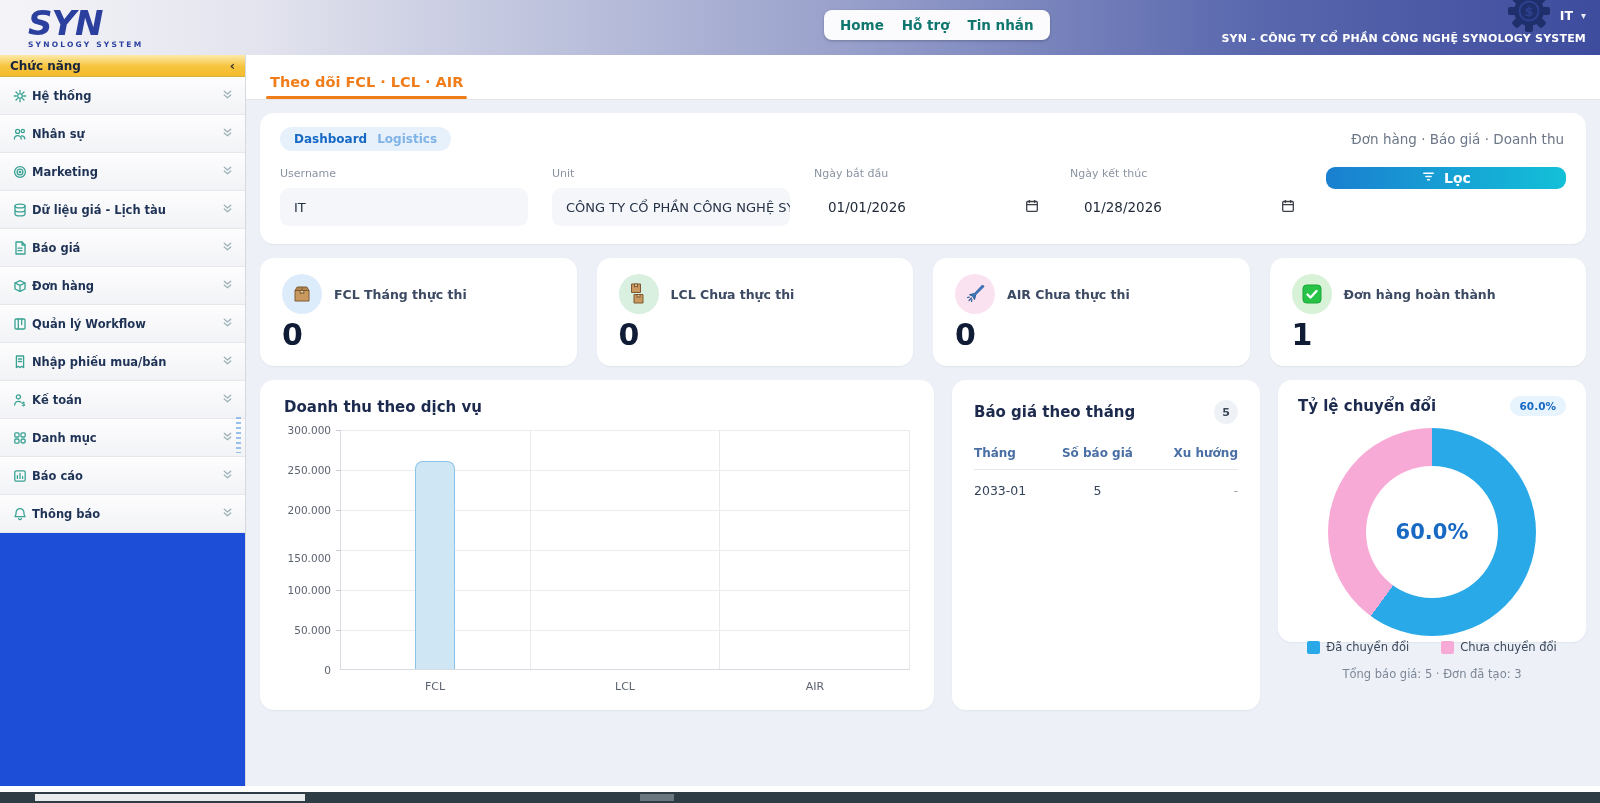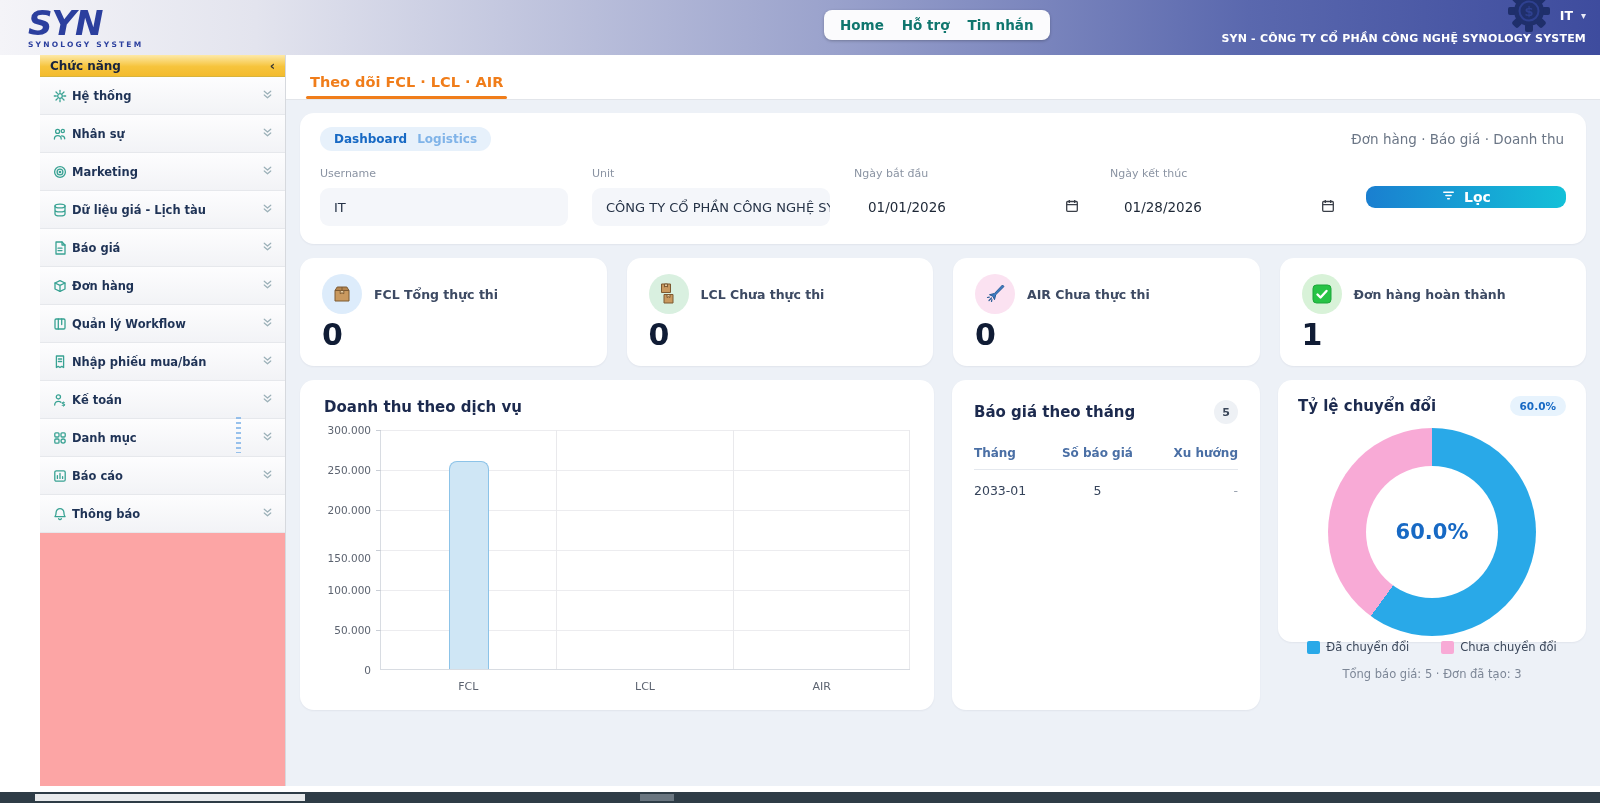--- a/index.html
+++ b/index.html
@@ -19,21 +19,21 @@
   .user-row { display:flex; align-items:center; gap:8px; height:30px; }
   .avatar-gear { width:46px; height:46px; margin-top:-8px; position:relative; }
   .user-name { color:#fff; font-size:12.5px; font-weight:600; }
   .user-caret { color:#e8eaf6; font-size:10px; }
   .company-name { color:#fff; font-size:11px; font-weight:700; margin-top:2px; letter-spacing:.2px; }
 
   
   .body-row { flex:1 1 auto; display:flex; position:relative; background:#fff; min-height:0; }
 
   
-  .sidebar { width:246px; flex:0 0 246px; background:#fca5a5; border-right:1px solid #d6d9de; display:flex; flex-direction:column;margin-left:40px; }
+  .sidebar { width:246px; flex:0 0 246px; background:#1d4ed8; border-right:1px solid #d6d9de; display:flex; flex-direction:column; }
   .sidebar-header { height:22px; background:linear-gradient(180deg,#fde9a8 0%,#f6c43c 55%,#f3bb2e 100%);
     display:flex; align-items:center; justify-content:space-between; padding:0 10px; border-bottom:1px solid #d8b43c; }
   .sidebar-header-title { font-size:12px; font-weight:700; color:#17233f; }
   .sidebar-collapse { font-size:13px; font-weight:700; color:#333; cursor:pointer; line-height:1; }
   .sidebar-item { height:38px; display:flex; align-items:center; padding:0 8px 0 12px; cursor:pointer;
     border-bottom:1px solid #e6e8ec; background:linear-gradient(180deg,#fdfdfe 0%,#f2f3f6 100%); }
   .sidebar-item .mi { width:20px; height:16px; display:flex; align-items:center; flex:0 0 20px; }
   .sidebar-item-label { font-size:11.5px; font-weight:700; color:#1f3356; flex:1 1 auto; white-space:nowrap; }
   .sidebar-item .chev { width:16px; flex:0 0 16px; }
 
@@ -49,21 +49,21 @@
   .content { flex:1 1 auto; padding:13px 14px 0 14px; overflow:hidden; }
 
   .card { background:#fff; border-radius:14px; box-shadow:0 1px 2px rgba(30,40,70,.06); }
 
   
   .filter-card { padding:14px 20px 18px 20px; position:relative; }
   .badge-pill { display:inline-flex; gap:10px; background:#e7f1fb; border-radius:999px; padding:5px 14px; align-items:center; }
   .badge-primary { font-size:12px; font-weight:700; color:#1769c4; }
   .badge-secondary { font-size:12px; font-weight:600; color:#7fb3e8; }
   .filter-meta { position:absolute; right:22px; top:18px; font-size:13.5px; color:#6b7686; }
-  .fields-row { display:flex; margin-top:16px; gap:24px; align-items:center; }
+  .fields-row { display:flex; margin-top:16px; gap:24px; align-items:flex-start; }
   .field { display:flex; flex-direction:column; }
   .field-label { font-size:11px; color:#8b94a3; margin-bottom:8px; }
   .field-input { height:38px; background:#f4f6fa; border-radius:9px; display:flex; align-items:center; padding:0 14px;
     font-size:13px; color:#253246; white-space:nowrap; overflow:hidden; }
   .field:nth-child(1) { width:248px; }
   .field:nth-child(2) { width:238px; }
   .field:nth-child(3),.field:nth-child(4) { width:232px; }
   .field-date { height:38px; display:flex; align-items:center; justify-content:space-between; padding:0 6px 0 14px;
     font-size:13.5px; color:#1d2736; background:#fff; border-radius:9px; }
   .btn-loc { flex:1 1 auto; height:22px; border:none; border-radius:9px; cursor:pointer;
@@ -439,21 +439,21 @@
               <div class="stat-top">
                 <div class="stat-ic" style="background: rgb(221, 236, 251);">
                   <svg width="22" height="22" viewBox="0 0 22 22">
                     <g stroke="#7d5a32" stroke-width="1" stroke-linejoin="round">
                       <path d="M4 7.5l2.2-3.5h9.6L18 7.5" fill="#b5854e"></path>
                       <rect x="4" y="7.5" width="14" height="10.5" fill="#c9995f"></rect>
                       <path d="M11 4v3.5M9.2 7.5h3.6v3.2l-1.8-.9-1.8.9z" fill="#e7cfa6"></path>
                     </g>
                   </svg>
                 </div>
-                <div class="stat-label">FCL Tổng thực thi</div>
+                <div class="stat-label">FCL Tháng thực thi</div>
               </div>
               <div class="stat-value">0</div>
             </div>
             <div class="card stat-card">
               <div class="stat-top">
                 <div class="stat-ic" style="background: rgb(217, 240, 224);">
                   <svg width="22" height="24" viewBox="0 0 22 24">
                     <g stroke="#7d5a32" stroke-width="1" stroke-linejoin="round">
                       <rect x="3.5" y="2" width="9" height="8.5" fill="#c9995f"></rect>
                       <path d="M6.5 2h3v3l-1.5-.8L6.5 5z" fill="#e7cfa6"></path>

